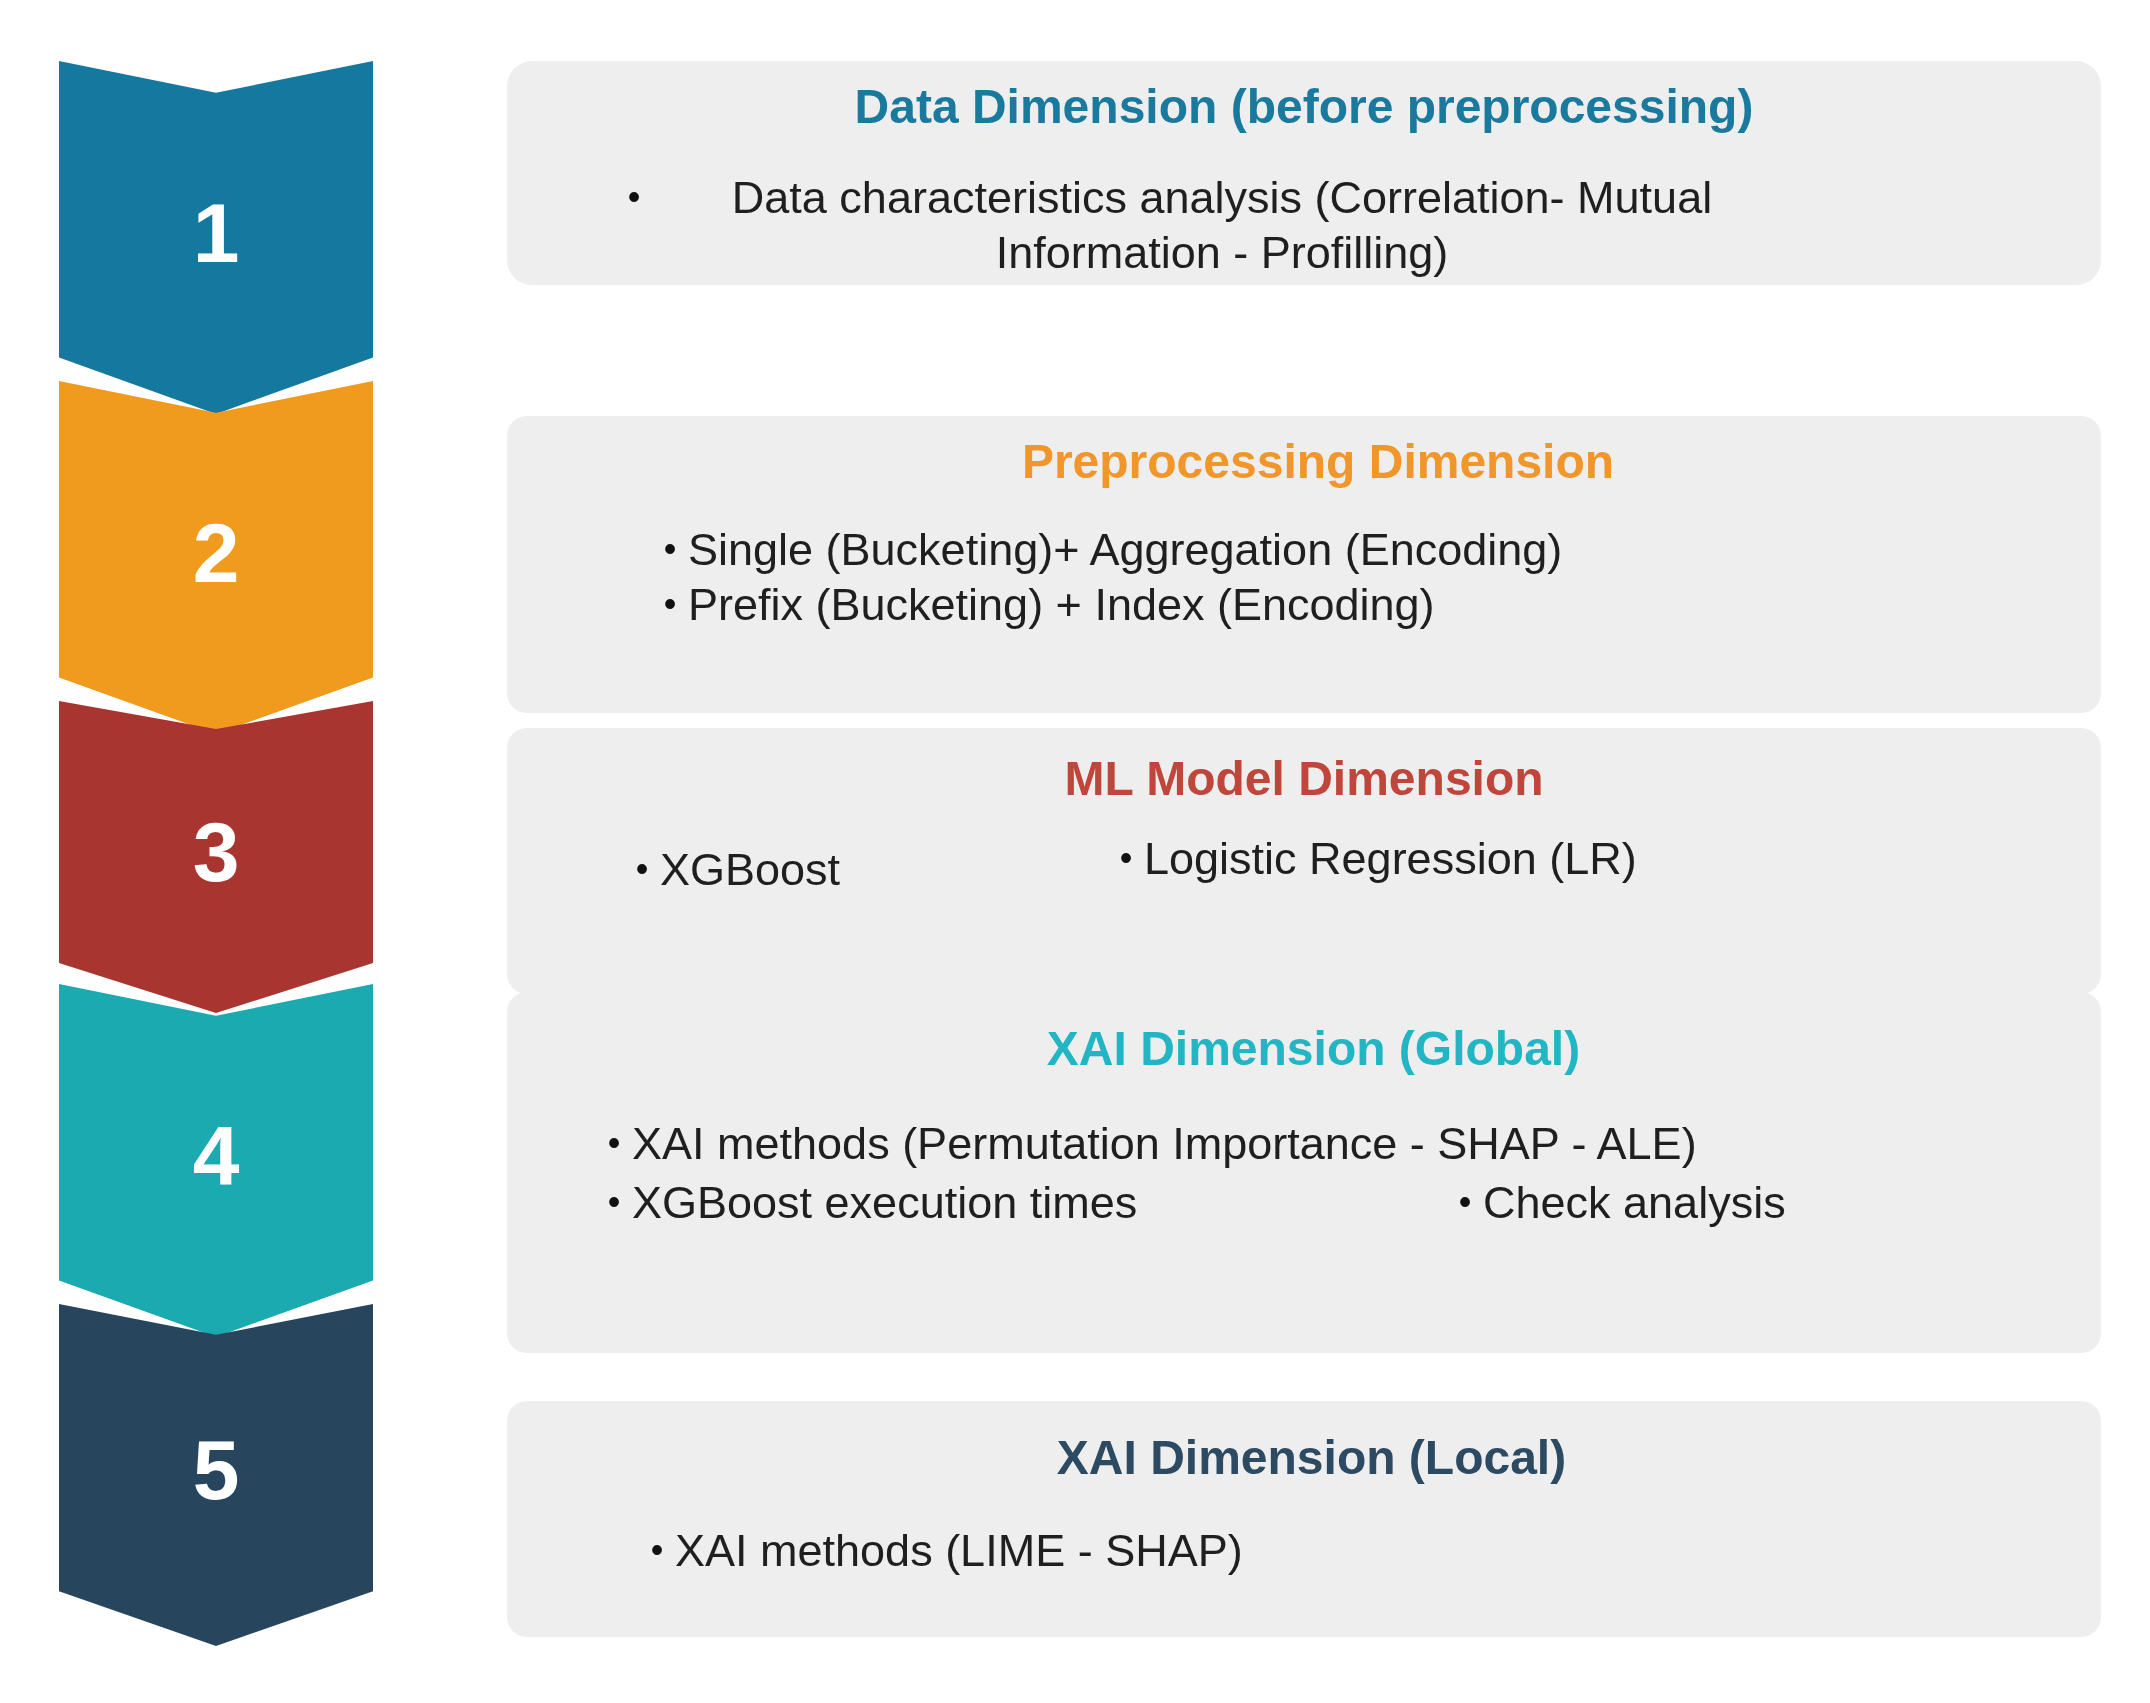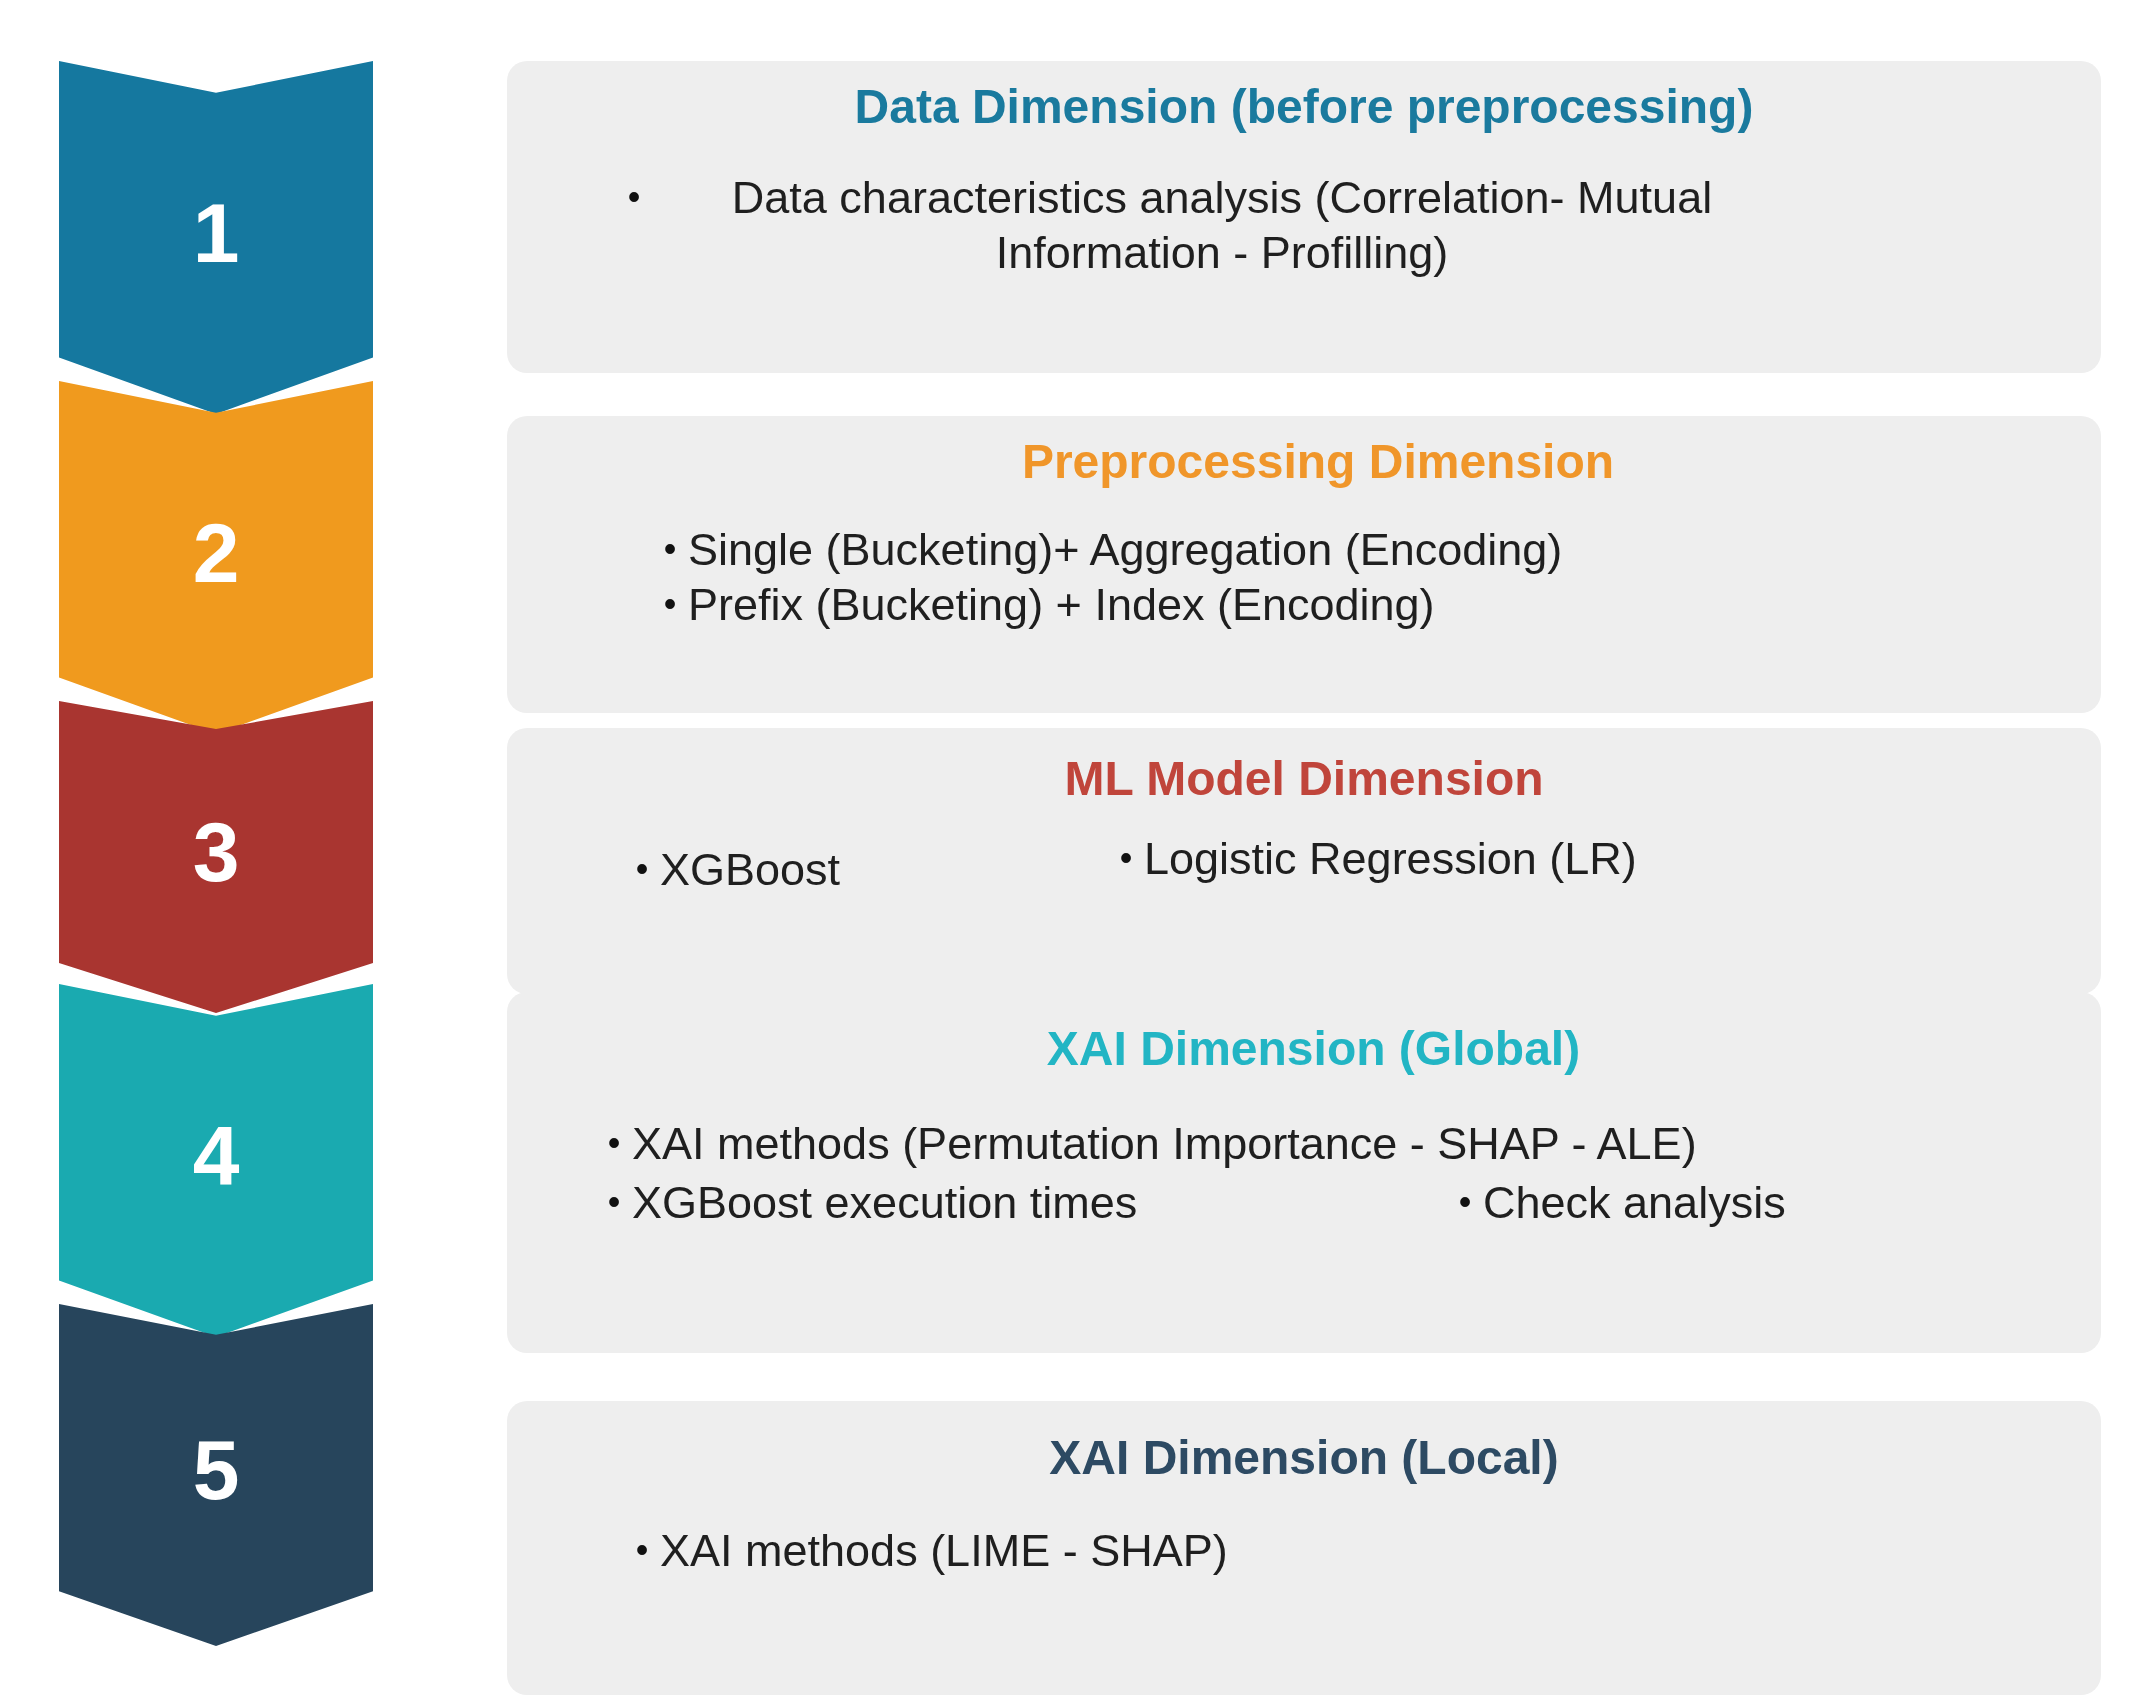--- a/index.html
+++ b/index.html
@@ -57,25 +57,25 @@
     width: 1594px;
   }
   .panel {
     position: absolute;
     left: 0;
     width: 1594px;
     background: #eeeeee;
     border-radius: 20px;
     box-sizing: border-box;
   }
-  #panel-1 { top: 0px;    height: 312px; }
+  #panel-1 { top: 0px;    height: 224px; border-radius: 25px; }
   #panel-2 { top: 355px;  height: 297px; padding-left: 28px; }
   #panel-3 { top: 667px;  height: 266px; }
   #panel-4 { top: 931px; height: 361px; padding-left: 19px; }
-  #panel-5 { top: 1340px; height: 294px; }
+  #panel-5 { top: 1340px; height: 236px; padding-left: 15px; }
 
   .panel-title {
     text-align: center;
     font-size: 48px;
     font-weight: bold;
     line-height: 1.1;
     padding-top: 20px;
     white-space: nowrap;
   }
   #panel-3 .panel-title { padding-top: 25px; }

